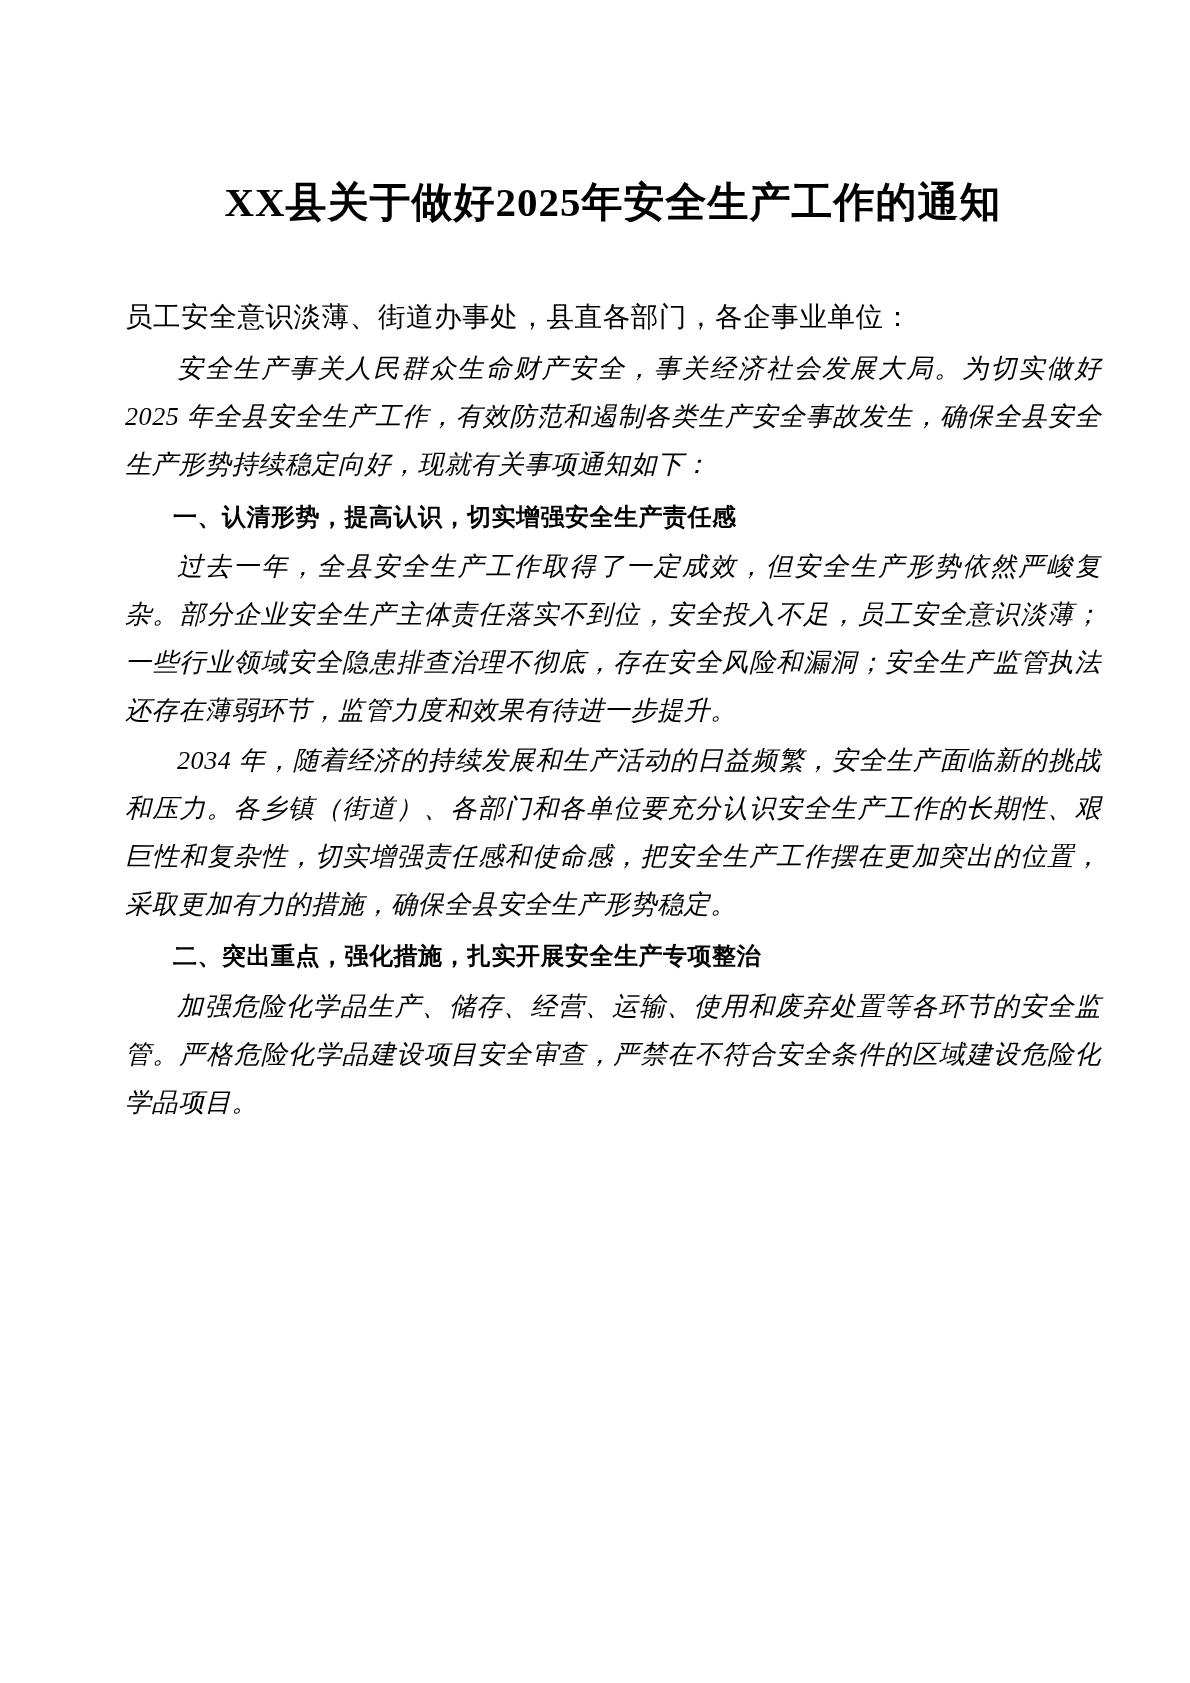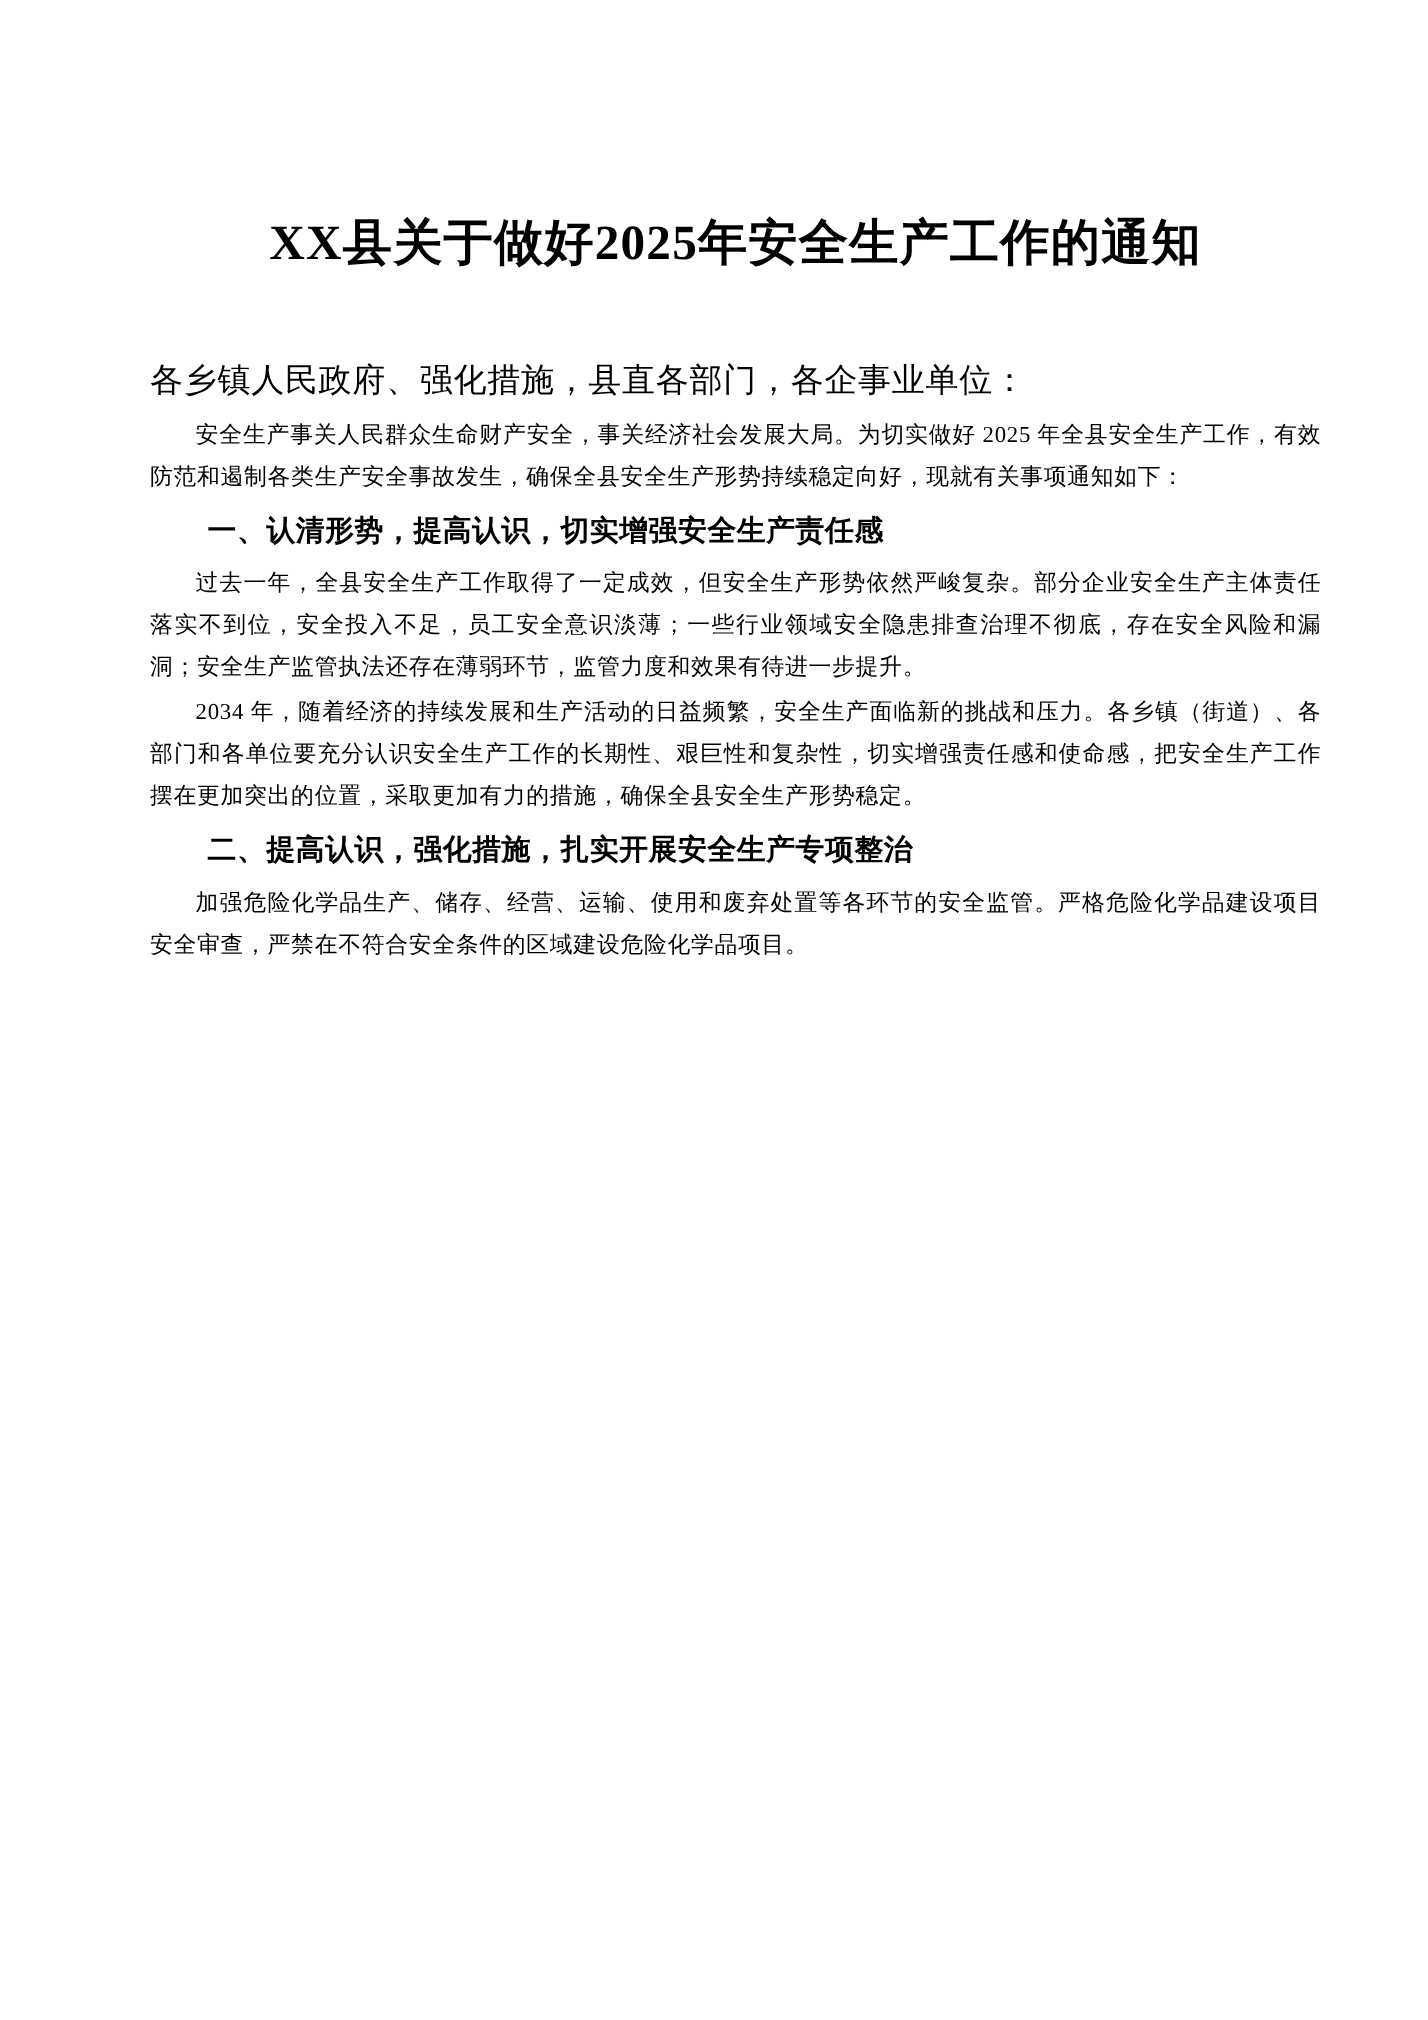--- a/index.html
+++ b/index.html
@@ -31,27 +31,28 @@
     margin: 0 0 62px 0;
     white-space: nowrap;
   }
   .addressee {
     font-size: 27.5px;
     line-height: 1.85;
     letter-spacing: 0.6px;
     margin: 0 0 2px 0;
   }
   p.body-par {
-    font-size: 19px;
+    font-size: 26px;
     line-height: 1.85;
     letter-spacing: 0.6px;
     text-indent: 2em;
     margin: 0 0 2px 0;
     text-align: justify;
     text-justify: inter-ideograph;
+    font-style: italic;
   }
   h2.section-head {
     font-family: Liberation Serif, serif;
     font-size: 24px;
     font-weight: 700;
     letter-spacing: 0.5px;
     line-height: 1.8;
     text-indent: 2em;
     margin: 6px 0 4px 0;
   }
@@ -64,28 +65,28 @@
     margin: 0 0 2px 0;
   }
 </style>
 </head>
 <body>
 
 <div class="page">
 
   <h1 class="doc-title">XX县关于做好2025年安全生产工作的通知</h1>
 
-  <p class="addressee">各乡镇人民政府、强化措施，县直各部门，各企事业单位：</p>
+  <p class="addressee">员工安全意识淡薄、街道办事处，县直各部门，各企事业单位：</p>
 
   <p class="body-par">安全生产事关人民群众生命财产安全，事关经济社会发展大局。为切实做好 2025 年全县安全生产工作，有效防范和遏制各类生产安全事故发生，确保全县安全生产形势持续稳定向好，现就有关事项通知如下：</p>
 
   <h2 class="section-head">一、认清形势，提高认识，切实增强安全生产责任感</h2>
 
   <p class="body-par">过去一年，全县安全生产工作取得了一定成效，但安全生产形势依然严峻复杂。部分企业安全生产主体责任落实不到位，安全投入不足，员工安全意识淡薄；一些行业领域安全隐患排查治理不彻底，存在安全风险和漏洞；安全生产监管执法还存在薄弱环节，监管力度和效果有待进一步提升。</p>
 
   <p class="body-par">2034 年，随着经济的持续发展和生产活动的日益频繁，安全生产面临新的挑战和压力。各乡镇（街道）、各部门和各单位要充分认识安全生产工作的长期性、艰巨性和复杂性，切实增强责任感和使命感，把安全生产工作摆在更加突出的位置，采取更加有力的措施，确保全县安全生产形势稳定。</p>
 
-  <h2 class="section-head">二、提高认识，强化措施，扎实开展安全生产专项整治</h2>
+  <h2 class="section-head">二、突出重点，强化措施，扎实开展安全生产专项整治</h2>
 
 
   <p class="body-par">加强危险化学品生产、储存、经营、运输、使用和废弃处置等各环节的安全监管。严格危险化学品建设项目安全审查，严禁在不符合安全条件的区域建设危险化学品项目。</p>
 
 </div>
 
 </body></html>

